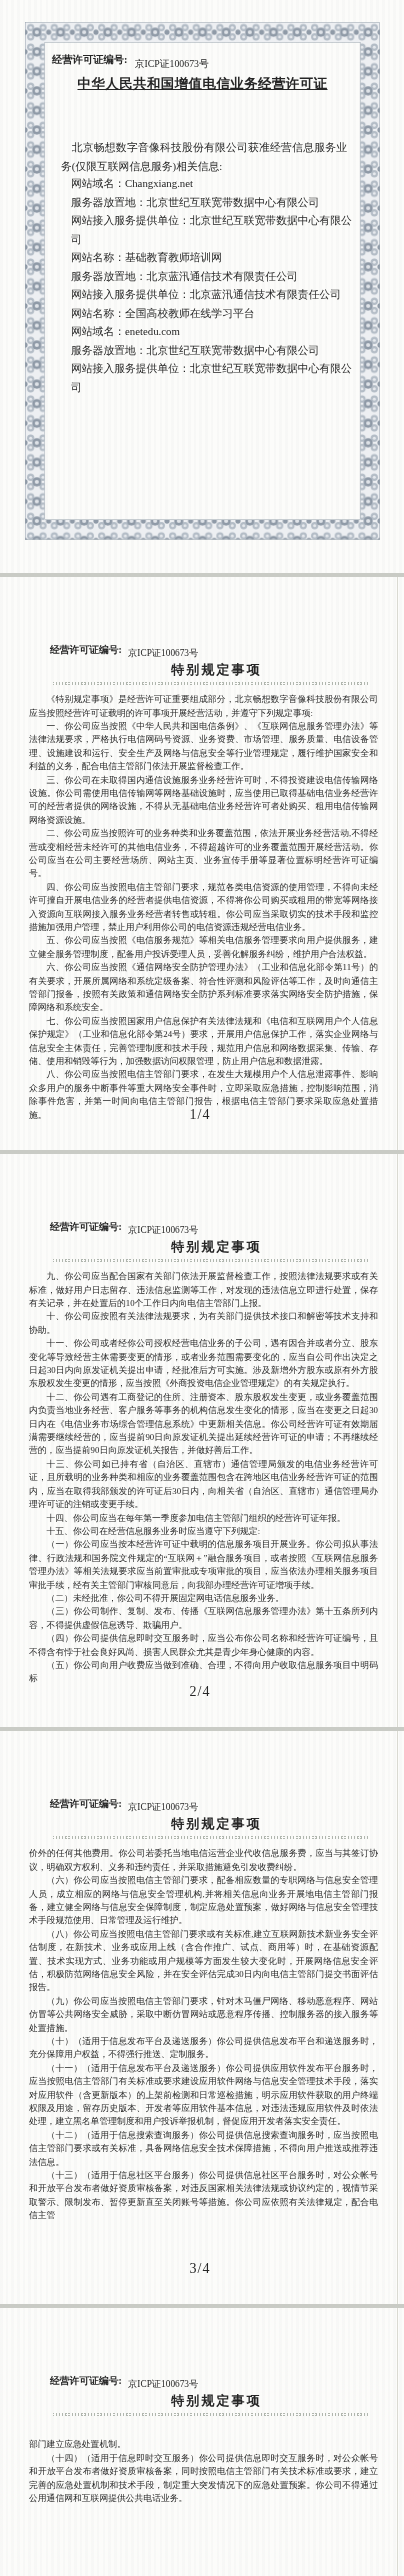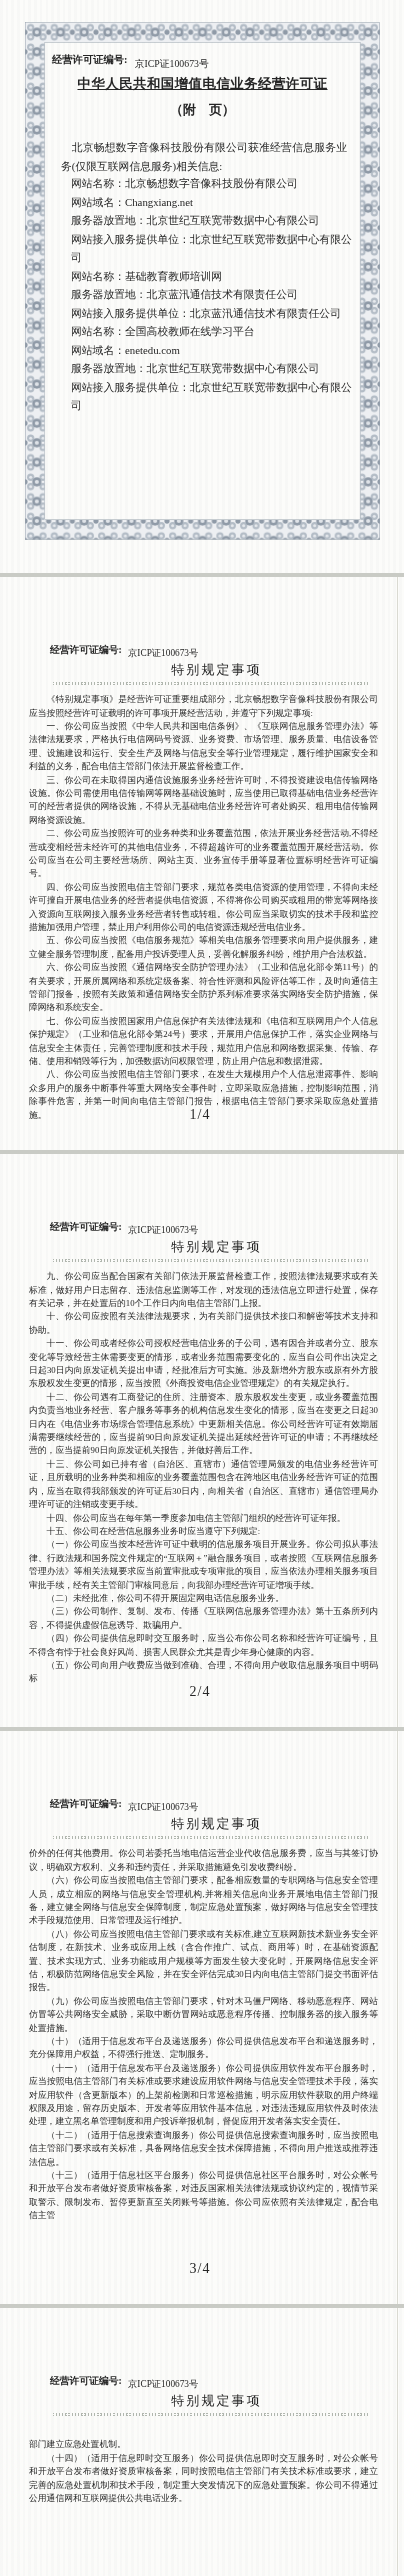--- a/index.html
+++ b/index.html
@@ -28,21 +28,21 @@
   .intro{position:absolute;left:61px;top:138px;width:286px;margin:0;font-size:10.8px;line-height:18.5px;text-indent:10.8px;text-align:justify;}
   .entries{position:absolute;left:71px;top:174px;width:284px;}
   .entry{font-size:10.8px;line-height:18.5px;text-align:left;}
 
   
   .page-special{height:573px;}
   .page-special.last{height:565px;}
   .sp-head{position:absolute;left:50px;top:67px;white-space:nowrap;}
   .sp-label{font-size:9.8px;font-weight:600;}
   .sp-no{display:inline-block;font-size:9.3px;margin-left:6.2px;transform:translateY(3.1px);}
-  .sp-title{position:absolute;left:0;right:0;top:84px;margin:0;text-align:center;font-size:13px;font-weight:400;letter-spacing:2.1px;padding-left:28px;}
+  .sp-title{position:absolute;left:0;right:0;top:84px;margin:0;text-align:center;font-size:13px;font-weight:700;letter-spacing:2.1px;padding-left:28px;}
   .sp-divider{
     position:absolute;left:53px;right:35px;top:105px;height:3.1px;opacity:.75;
     background:
       repeating-linear-gradient(105deg,#99a096 0 0.8px,rgba(0,0,0,0) 0.8px 3.1px),
       repeating-linear-gradient(75deg,#99a096 0 0.8px,rgba(0,0,0,0) 0.8px 3.1px);
   }
   .sp-body{position:absolute;left:29px;right:27px;top:116px;font-size:8.8px;line-height:13.4px;text-align:justify;}
   .sp-body p{margin:0;text-indent:17.5px;}
   .sp-body p.cont{text-indent:0;}
   .sp-body.body-low{top:130px;}
@@ -77,25 +77,23 @@
       <rect x="0" y="0" width="38" height="1005" fill="url(#orn)"></rect>
       <rect x="652" y="0" width="38" height="1005" fill="url(#orn)"></rect>
       <rect x="0.5" y="0.5" width="689" height="1004" fill="none" stroke="#98a2ad" stroke-width="1"></rect>
       <rect x="38.5" y="38.5" width="613" height="928" fill="none" stroke="#98a2ad" stroke-width="1"></rect>
     </svg>
 
     <div class="lic-line">
       <span>经营许可证编号:</span><span class="lic-no">京ICP证100673号</span>
     </div>
     <h1 class="main-title">中华人民共和国增值电信业务经营许可证</h1>
-    <div class="sub-title">（附　页）</div>
     <p class="intro">北京畅想数字音像科技股份有限公司获准经营信息服务业务(仅限互联网信息服务)相关信息:</p>
     <div class="entries">
 
-    <div class="entry"><span>网站名称：</span><span>北京畅想数字音像科技股份有限公司</span></div>
         <div class="entry"><span>网站域名：</span><span>Changxiang.net</span></div>
         <div class="entry"><span>服务器放置地：</span><span>北京世纪互联宽带数据中心有限公司</span></div>
         <div class="entry"><span>网站接入服务提供单位：</span><span>北京世纪互联宽带数据中心有限公司</span></div>
         <div class="entry"><span>网站名称：</span><span>基础教育教师培训网</span></div>
         <div class="entry"><span>服务器放置地：</span><span>北京蓝汛通信技术有限责任公司</span></div>
         <div class="entry"><span>网站接入服务提供单位：</span><span>北京蓝汛通信技术有限责任公司</span></div>
         <div class="entry"><span>网站名称：</span><span>全国高校教师在线学习平台</span></div>
         <div class="entry"><span>网站域名：</span><span>enetedu.com</span></div>
         <div class="entry"><span>服务器放置地：</span><span>北京世纪互联宽带数据中心有限公司</span></div>
         <div class="entry"><span>网站接入服务提供单位：</span><span>北京世纪互联宽带数据中心有限公司</span></div>

